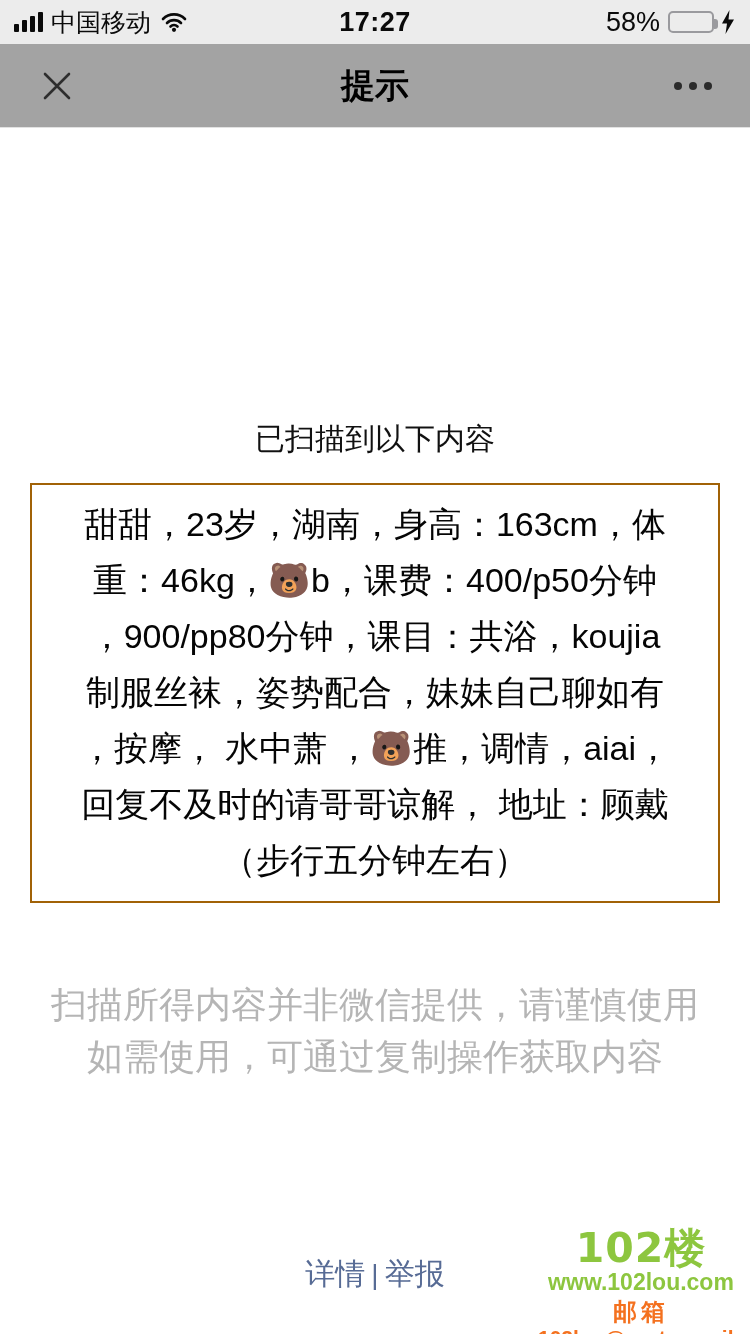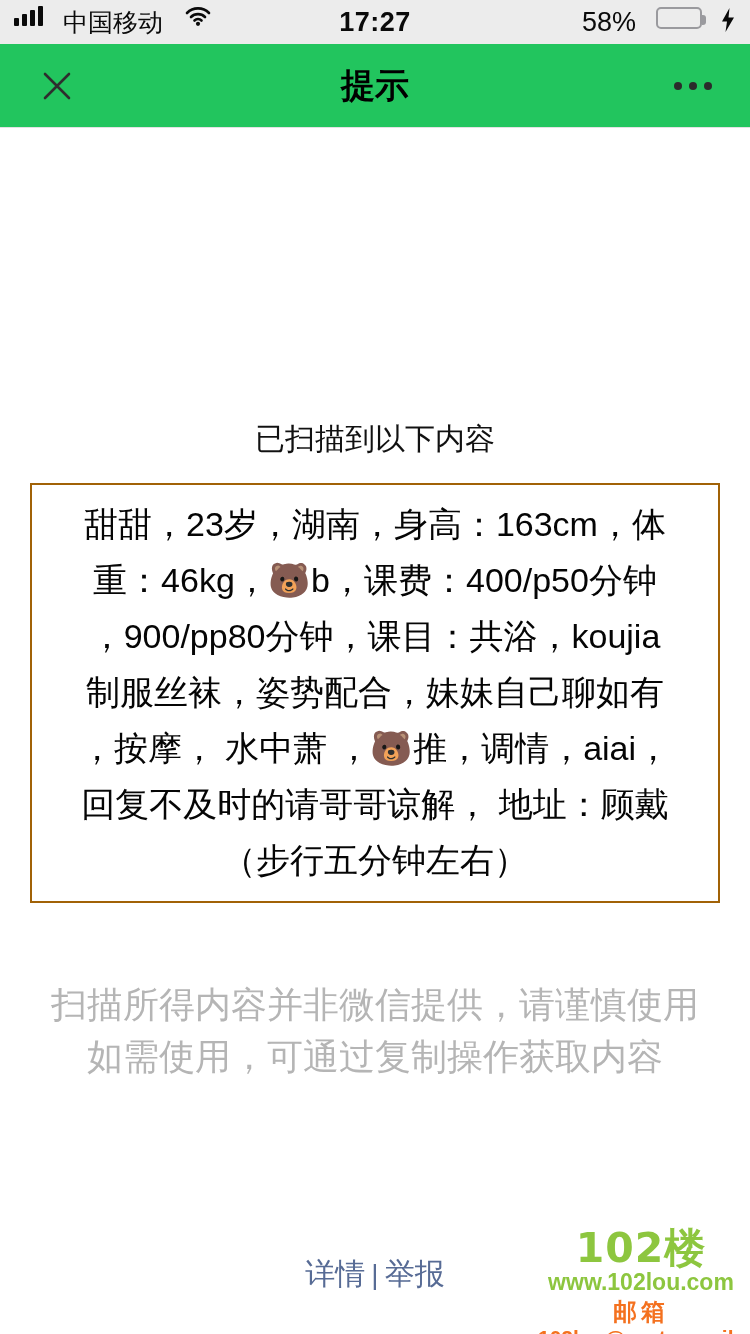--- a/index.html
+++ b/index.html
@@ -14,41 +14,41 @@
   }
 
   
   .status-bar {
     height:44px;
     background:#ececec;
     display:flex;
     align-items:center;
     padding:0 14px;
   }
-  .sb-left, .sb-right { flex:1; display:flex; align-items:flex-start;gap:12px; }
+  .sb-left, .sb-right { flex:1; display:flex; align-items:center; }
   .sb-center { flex:0 0 auto; }
   .sb-right { justify-content:flex-end; }
   .signal-bars { display:flex; align-items:flex-end; gap:3px; margin-right:8px; }
   .signal-bars i { display:block; width:5px; background:#0a0a0a; border-radius:1px; }
   .signal-bars i:nth-child(1){height:8px;}
   .signal-bars i:nth-child(2){height:12px;}
   .signal-bars i:nth-child(3){height:16px;}
   .signal-bars i:nth-child(4){height:20px;}
   .carrier { font-size:25px; color:#0a0a0a; margin-right:10px; }
   .time { font-size:27px; color:#0a0a0a; font-weight:600; letter-spacing:.5px; }
   .batt-pct { font-size:27px; color:#0a0a0a; margin-right:8px; }
   .battery { position:relative; width:46px; height:22px; border:2px solid #9a9a9e; border-radius:5px; padding:2px; margin-right:2px; }
   .battery .fill { height:100%; width:82%; background:#57d25e; border-radius:2px; }
   .battery .nub { position:absolute; right:-6px; top:6px; width:4px; height:10px; background:#9a9a9e; border-radius:0 3px 3px 0; }
 
   
   .nav-bar {
     position:relative;
     height:84px;
-    background:#22c55e;
+    background:#a3a3a3;
     border-bottom:1px solid #e2e2e2;
     display:flex;
     align-items:center;
   }
   .nav-close { position:absolute; left:38px; top:50%; transform:translateY(-50%); width:38px; height:38px; display:flex; align-items:center; justify-content:center; cursor:pointer; }
   .nav-title { width:100%; text-align:center; font-size:34px; font-weight:600; color:#000; }
   .nav-more { position:absolute; right:38px; top:50%; transform:translateY(-50%); display:flex; gap:7px; cursor:pointer; }
   .nav-more i { width:8px; height:8px; background:#2b2b2b; border-radius:50%; display:block; }
 
   

